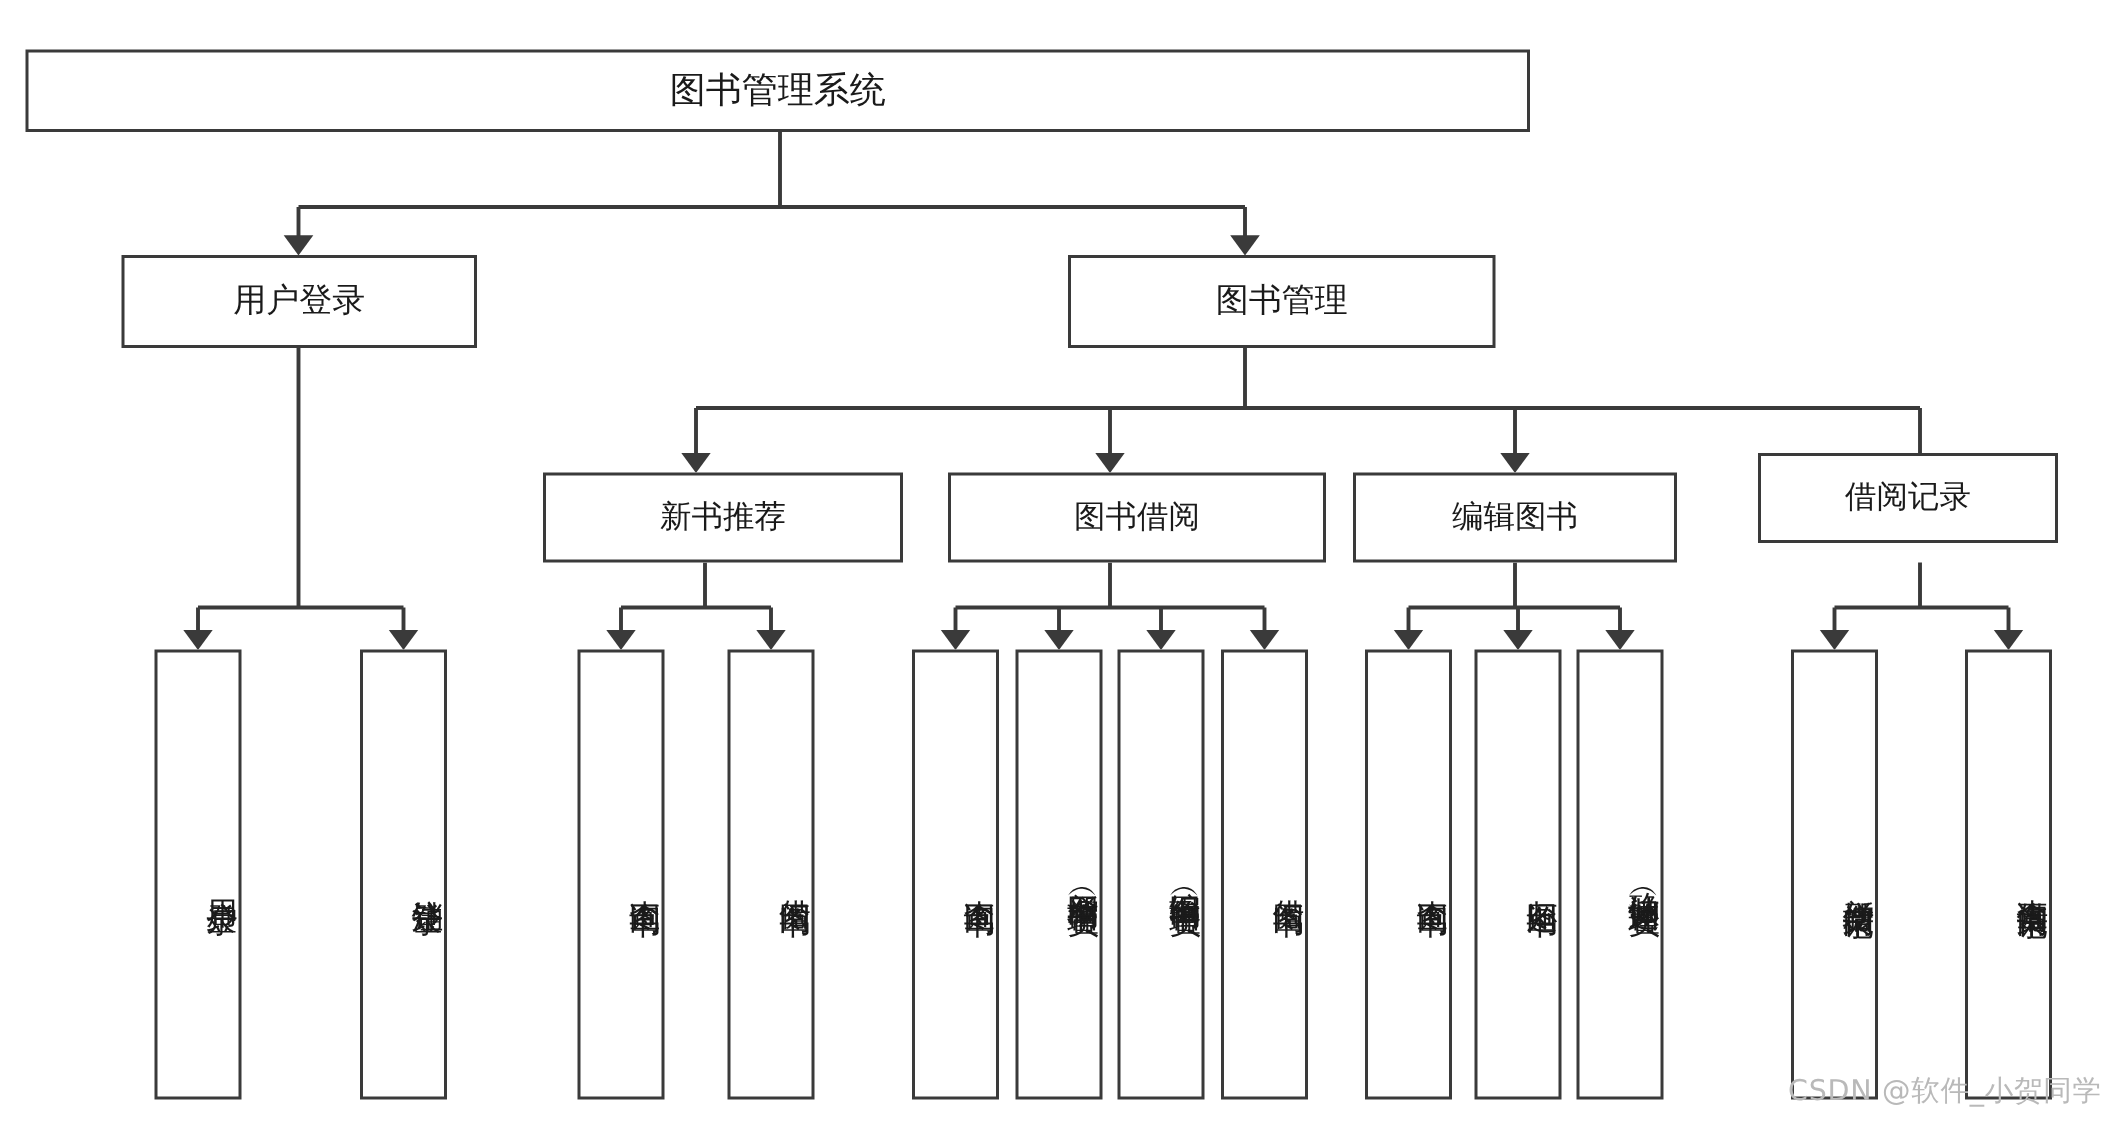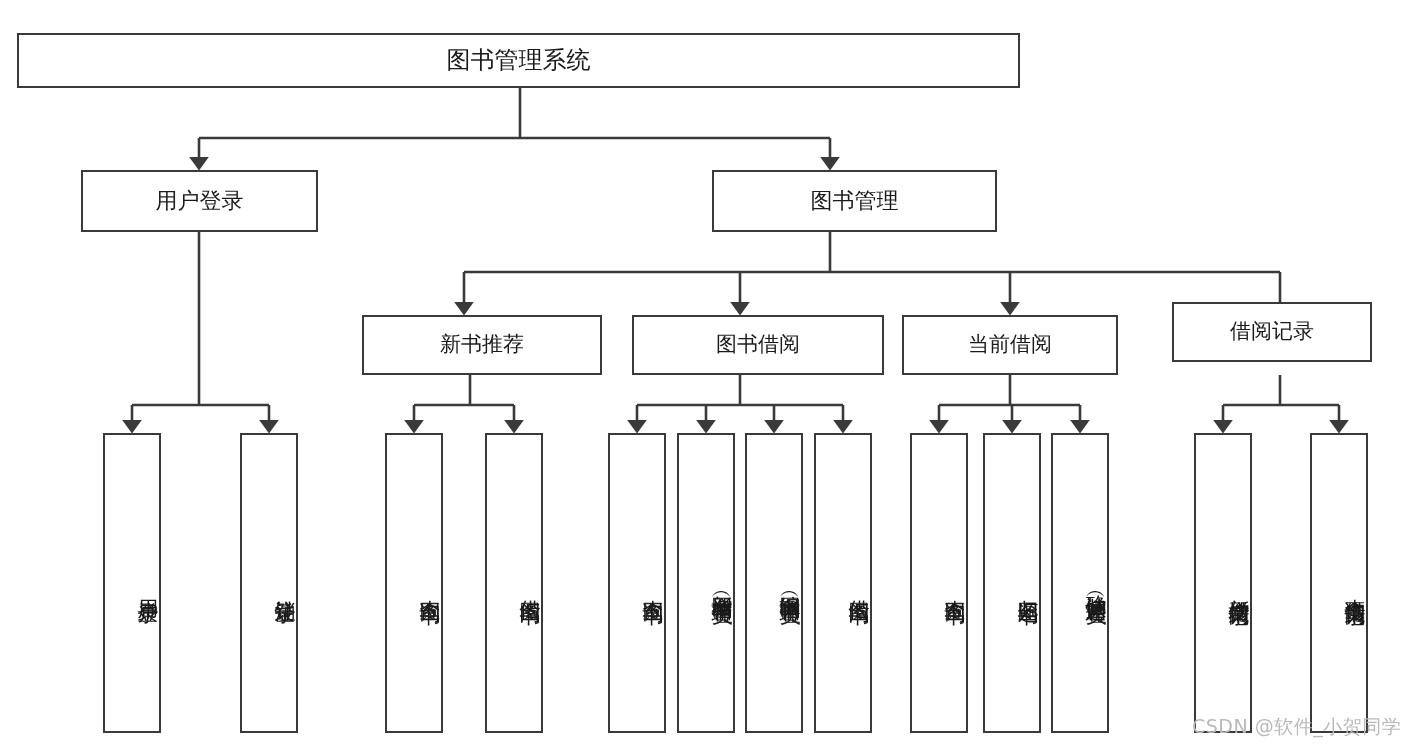--- a/index.html
+++ b/index.html
@@ -117,21 +117,21 @@
     </g>
   </svg>
 
   <div class="node level0" style="left: 17px; top: 13px; width: 1003px; height: 55px; margin-top: 20px;">图书管理系统</div>
 
   <div class="node level1" style="left: 81px; top: 170px; width: 237px; height: 62px;">用户登录</div>
   <div class="node level1" style="left: 712px; top: 170px; width: 285px; height: 62px;">图书管理</div>
 
   <div class="node level2" style="left: 362px; top: 315px; width: 240px; height: 60px;">新书推荐</div>
   <div class="node level2" style="left: 632px; top: 315px; width: 252px; height: 60px;">图书借阅</div>
-  <div class="node level2" style="left: 902px; top: 315px; width: 216px; height: 60px;">当前借阅</div>
+  <div class="node level2" style="left: 902px; top: 315px; width: 216px; height: 60px;">编辑图书</div>
   <div class="node level2" style="left: 1172px; top: 302px; width: 200px; height: 60px;">借阅记录</div>
 
   <div class="node leaf" style="left: 103px; top: 433px; width: 58px; height: 300px;">用户登录</div>
   <div class="node leaf" style="left: 240px; top: 433px; width: 58px; height: 300px;">注销登录</div>
   <div class="node leaf" style="left: 385px; top: 433px; width: 58px; height: 300px;">查询图书</div>
   <div class="node leaf" style="left: 485px; top: 433px; width: 58px; height: 300px;">借阅图书</div>
   <div class="node leaf" style="left: 608px; top: 433px; width: 58px; height: 300px;">查询图书</div>
   <div class="node leaf tall" style="left: 677px; top: 433px; width: 58px; height: 300px;">新增图书（管理员）</div>
   <div class="node leaf tall" style="left: 745px; top: 433px; width: 58px; height: 300px;">编辑图书（管理员）</div>
   <div class="node leaf" style="left: 814px; top: 433px; width: 58px; height: 300px;">借阅图书</div>

